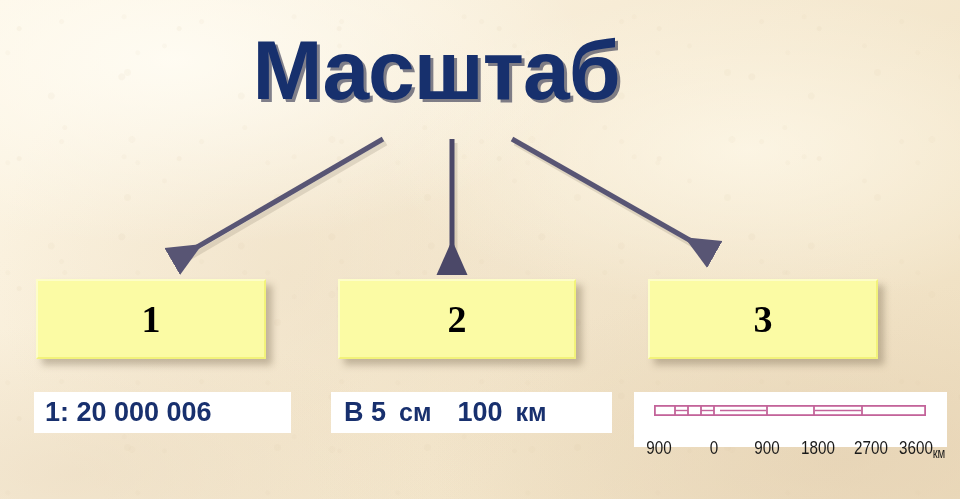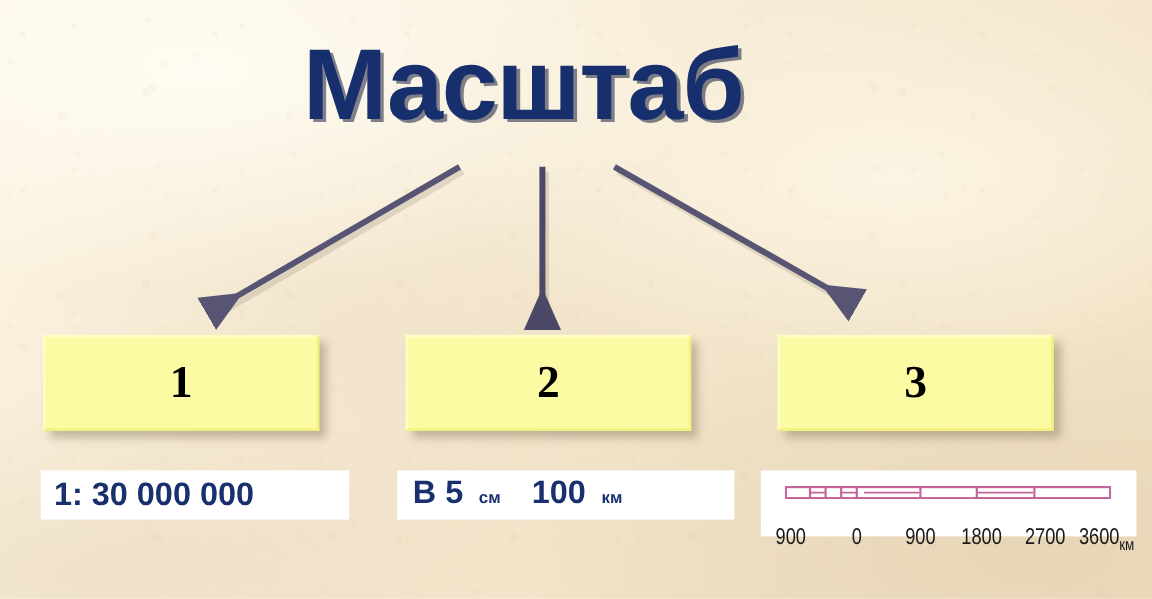--- a/index.html
+++ b/index.html
@@ -129,21 +129,21 @@
 
   .caption-text {
     font-family: "Liberation Sans", sans-serif;
     font-weight: bold;
     font-size: 27px;
     line-height: 29px;
     color: #18306e;
     white-space: nowrap;
   }
   .caption-text .unit {
-    font-size: 14px;
+    font-size: 25px;
     text-align: center;
   }
   .caption-text .gap {
     display: inline-block;
     width: 13px;
   }
 
   
   #scalebar-wrap {
     position: relative;
@@ -217,21 +217,21 @@
     <span class="num-label">1</span>
   </div>
   <div class="num-box" id="box-2">
     <span class="num-label">2</span>
   </div>
   <div class="num-box" id="box-3">
     <span class="num-label">3</span>
   </div>
 
   <div class="white-box" id="caption-1">
-    <span class="caption-text">1: 30 000 000</span>
+    <span class="caption-text">1: 20 000 006</span>
   </div>
 
   <div class="white-box" id="caption-2">
     <span class="caption-text"><span>В 5</span><span class="gap"></span><span class="unit">см</span><span class="gap"></span><span class="gap"></span><span>100</span><span class="gap"></span><span class="unit">км</span></span>
   </div>
 
   <div class="white-box" id="caption-3">
     <div id="scalebar-wrap">
 
       <svg id="scalebar" viewBox="0 0 272 11" preserveAspectRatio="none" xmlns="http://www.w3.org/2000/svg">

